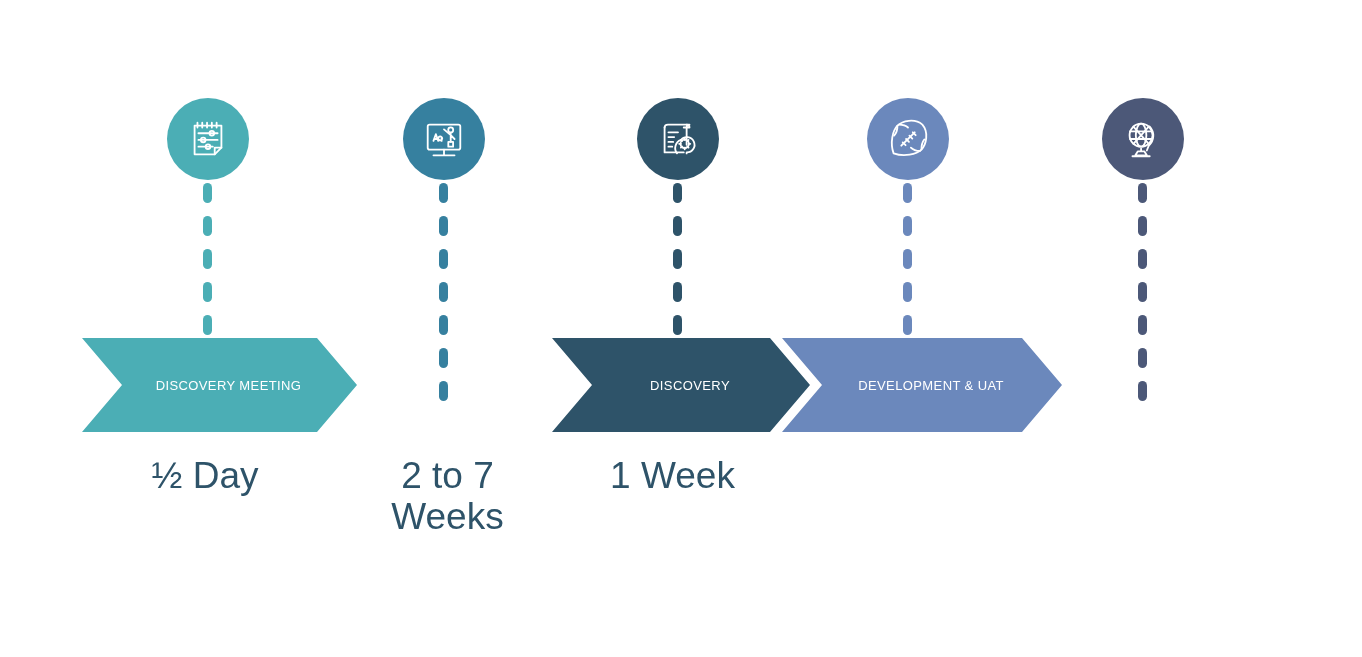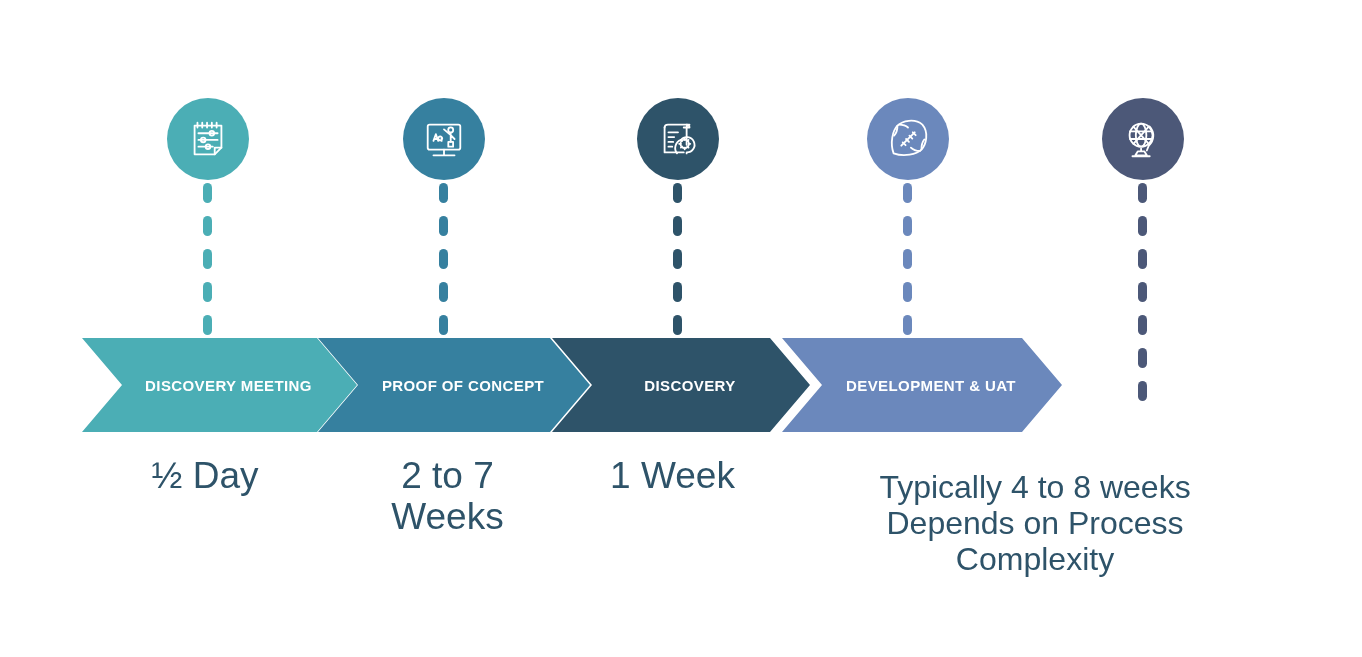--- a/index.html
+++ b/index.html
@@ -62,22 +62,22 @@
     display: flex;
     align-items: center;
     justify-content: center;
   }
   .chevron.first {
     -webkit-clip-path: polygon(0 0, calc(100% - 40px) 0, 100% 50%, calc(100% - 40px) 100%, 0 100%, 40px 50%);
     clip-path: polygon(0 0, calc(100% - 40px) 0, 100% 50%, calc(100% - 40px) 100%, 0 100%, 40px 50%);
   }
   .chevron-label {
     color: #ffffff;
-    font-size: 15px;
-    font-weight: bold;
+    font-size: 13px;
+    font-weight: normal;
     letter-spacing: 0.4px;
     white-space: nowrap;
     padding-left: 18px;
     text-align: center;
   }
 
   
   .caption {
     position: absolute;
     color: #2E5369;
@@ -206,34 +206,28 @@
       <i style="background: rgb(76, 88, 120);"></i>
       <i style="background: rgb(76, 88, 120);"></i>
       <i style="background: rgb(76, 88, 120);"></i>
       <i style="background: rgb(76, 88, 120);"></i>
       <i style="background: rgb(76, 88, 120);"></i>
   </div>
 
   <div class="chevron first" style="left: 82px; width: 275px; background: rgb(75, 174, 181);">
     <span class="chevron-label">DISCOVERY MEETING</span>
   </div>
-  <div class="chevron" style="left: 318px; width: 272px; background: rgb(54, 128, 159);">
-    <span class="chevron-label">PROOF OF CONCEPT</span>
-  </div>
   <div class="chevron" style="left: 552px; width: 258px; background: rgb(46, 83, 105);">
     <span class="chevron-label">DISCOVERY</span>
   </div>
   <div class="chevron" style="left: 782px; width: 280px; background: rgb(107, 136, 188);">
     <span class="chevron-label">DEVELOPMENT &amp; UAT</span>
   </div>
 
   <div class="caption size-lg" style="left: 100px; top: 455px; width: 210px; color: rgb(46, 83, 105);">½ Day</div>
 
   <div class="caption size-lg" style="left: 340px; top: 455px; width: 215px; color: rgb(46, 83, 105);">2 to 7
 Weeks</div>
 
   <div class="caption size-lg" style="left: 570px; top: 455px; width: 205px; color: rgb(46, 83, 105);">1 Week</div>
 
-  <div class="caption size-md" style="left: 800px; top: 470px; width: 470px; color: rgb(46, 83, 105);">Typically 4 to 8 weeks
-Depends on Process
-Complexity</div>
 
 </div>
 
 </body></html>

